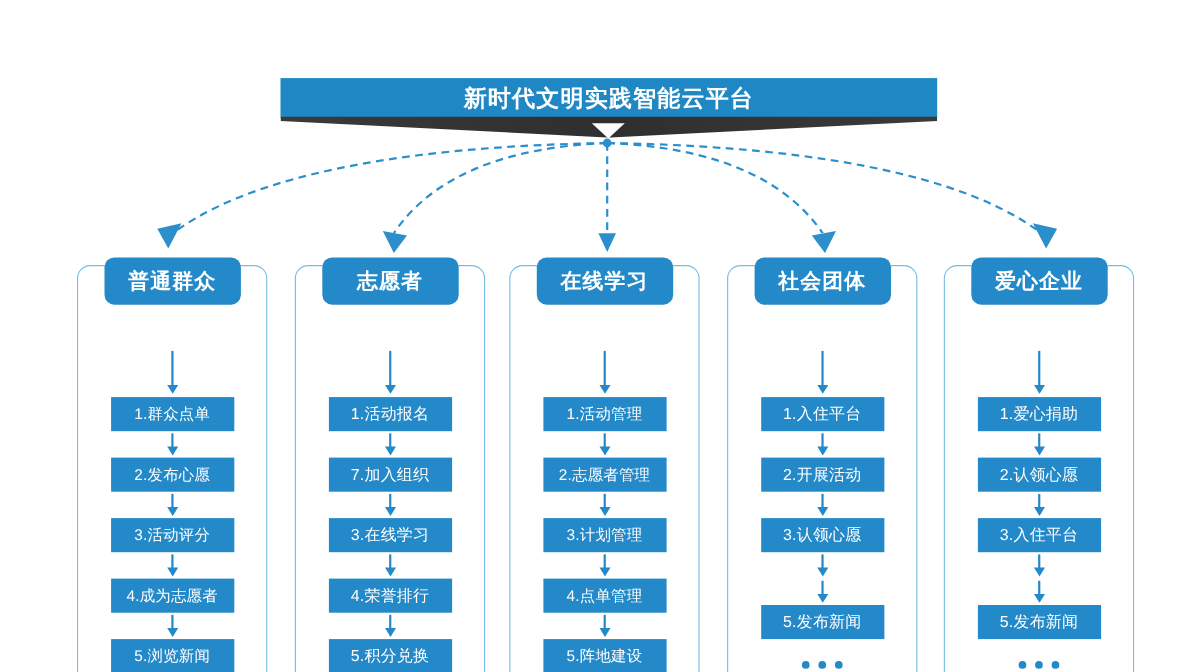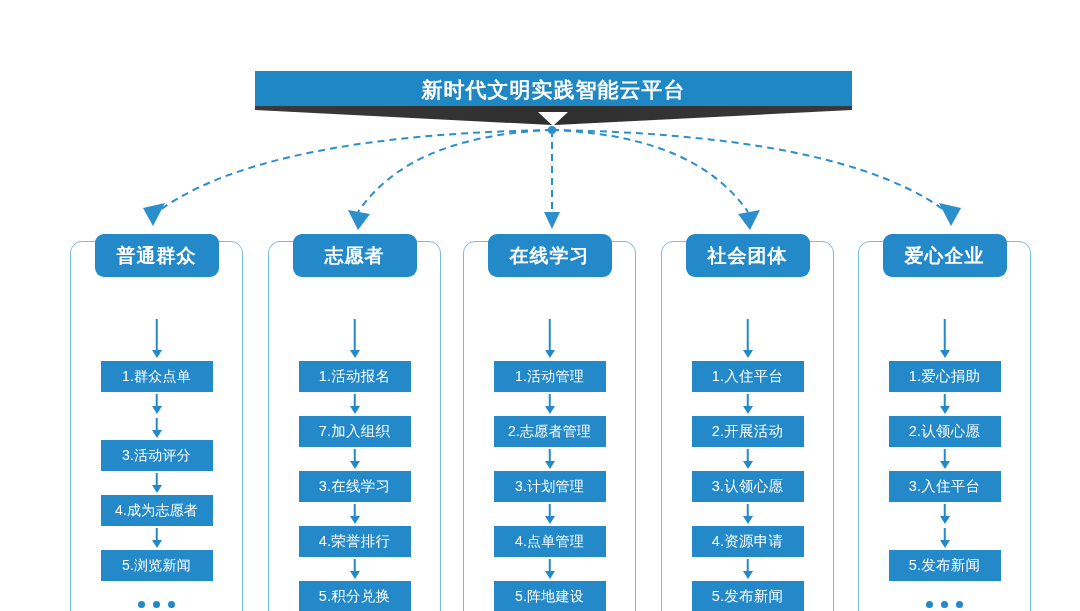--- a/index.html
+++ b/index.html
@@ -212,20 +212,21 @@
   </svg>
 
   <div class="column col1">
     <div class="col-header">
       <span>普通群众</span>
     </div>
     <div class="col-body">
       <div class="down-arrow head-arrow"></div>
       <div class="item">1.群众点单</div>
       <div class="down-arrow"></div>
+      <div class="item">2.发布心愿</div>
       <div class="down-arrow"></div>
       <div class="item">3.活动评分</div>
       <div class="down-arrow"></div>
       <div class="item">4.成为志愿者</div>
       <div class="down-arrow"></div>
       <div class="item">5.浏览新闻</div>
       <div class="ellipsis">
         <span></span>
         <span></span>
         <span></span>
@@ -284,21 +285,20 @@
       <span>社会团体</span>
     </div>
     <div class="col-body">
       <div class="down-arrow head-arrow"></div>
       <div class="item">1.入住平台</div>
       <div class="down-arrow"></div>
       <div class="item">2.开展活动</div>
       <div class="down-arrow"></div>
       <div class="item">3.认领心愿</div>
       <div class="down-arrow"></div>
-      <div class="item">4.资源申请</div>
       <div class="down-arrow"></div>
       <div class="item">5.发布新闻</div>
       <div class="ellipsis">
         <span></span>
         <span></span>
         <span></span>
       </div>
     </div>
   </div>
 

